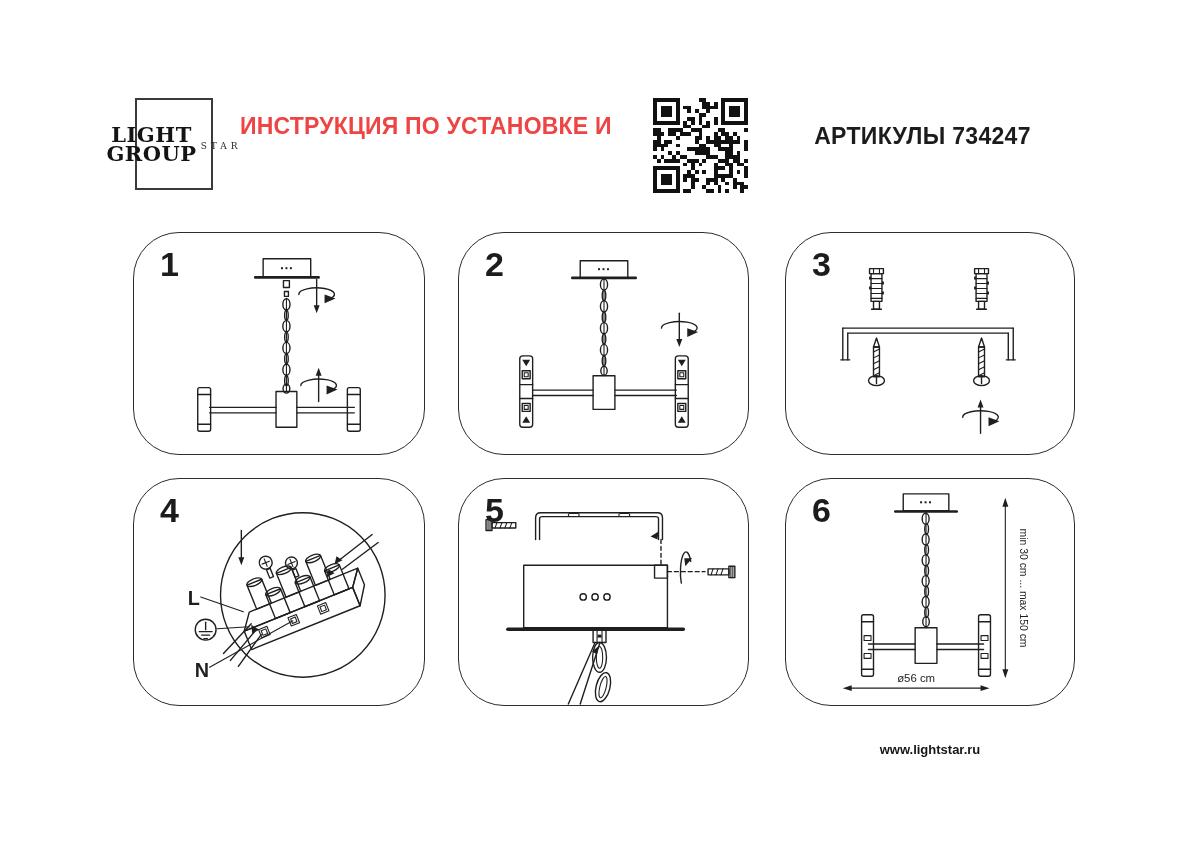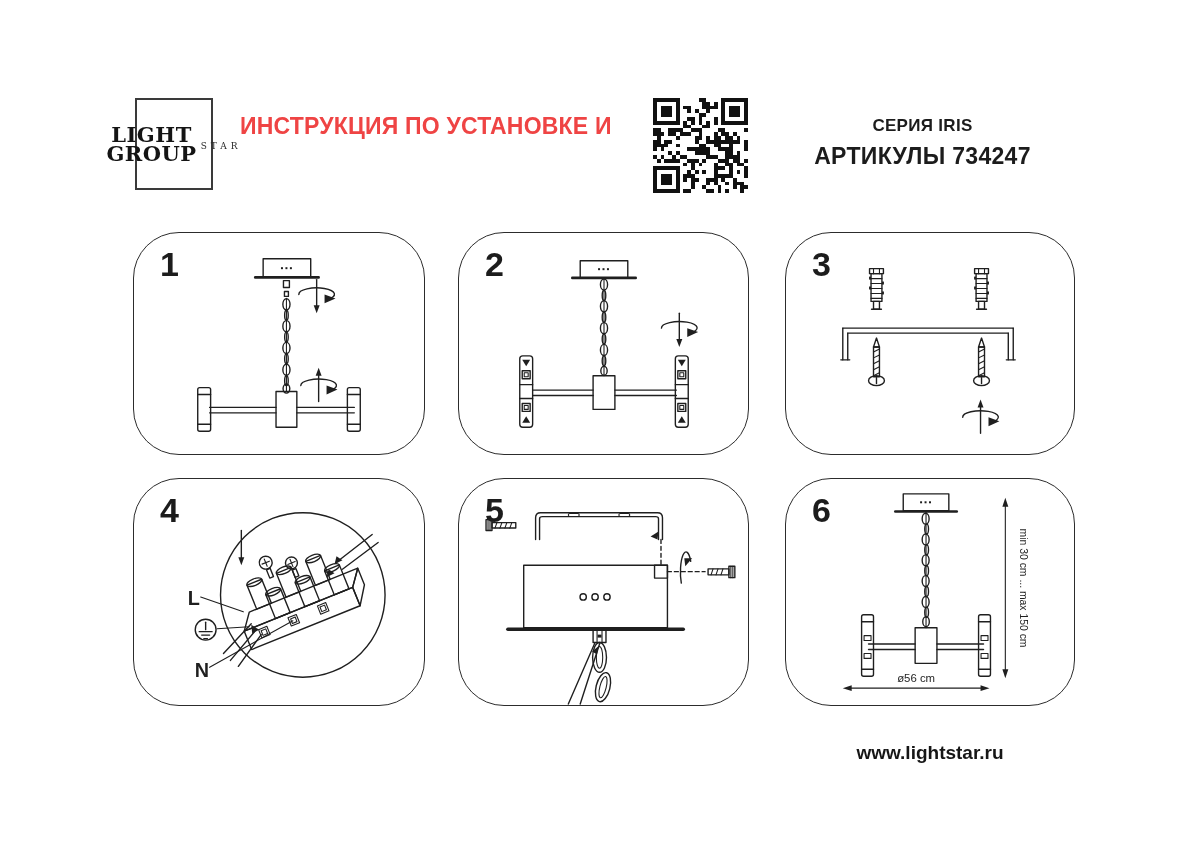--- a/index.html
+++ b/index.html
@@ -38,21 +38,21 @@
   .ln{stroke:#1f1f1f;stroke-width:1.4;fill:none;stroke-linecap:round;stroke-linejoin:round;}
   .thk{stroke-width:2.6;}
   .thin{stroke-width:1.1;}
   .fl{fill:#1f1f1f;stroke:none;}
   .dsh{stroke-dasharray:4 3;}
   text{font-family:"Liberation Sans",sans-serif;fill:#1f1f1f;}
   .wlbl{font-size:20px;font-weight:bold;}
 
   
   .footer{position:absolute;left:785px;top:742px;width:290px;text-align:center;
-          font-size:19px;font-weight:bold;color:#161616;}
+          font-size:13px;font-weight:bold;color:#161616;}
 </style>
 </head>
 <body>
 
 <div class="page">
 
   <div class="logo">
     <div class="logo-main">
       <div>LIGHT</div>
       <div>GROUP</div>
@@ -358,21 +358,20 @@
         <rect x="8" y="24" width="1" height="1" fill="#111"></rect>
         <rect x="9" y="24" width="1" height="1" fill="#111"></rect>
         <rect x="14" y="24" width="1" height="1" fill="#111"></rect>
         <rect x="15" y="24" width="1" height="1" fill="#111"></rect>
         <rect x="17" y="24" width="1" height="1" fill="#111"></rect>
         <rect x="19" y="24" width="1" height="1" fill="#111"></rect>
         <rect x="23" y="24" width="1" height="1" fill="#111"></rect>
       </svg></div>
 
   <div class="series-block">
-    <div class="series">СЕРИЯ IRIS</div>
     <div class="articles">АРТИКУЛЫ 734247</div>
   </div>
 
   <div class="panel p1">
     <div class="step-num">1</div>
     <svg viewBox="0 0 292 223">
       <g>
         <rect class="ln" x="130" y="26" width="48" height="18"></rect>
         <line class="ln thk" x1="122" y1="44.8" x2="186" y2="44.8"></line>
         <rect class="fl" x="148" y="34.5" width="2" height="2"></rect>

